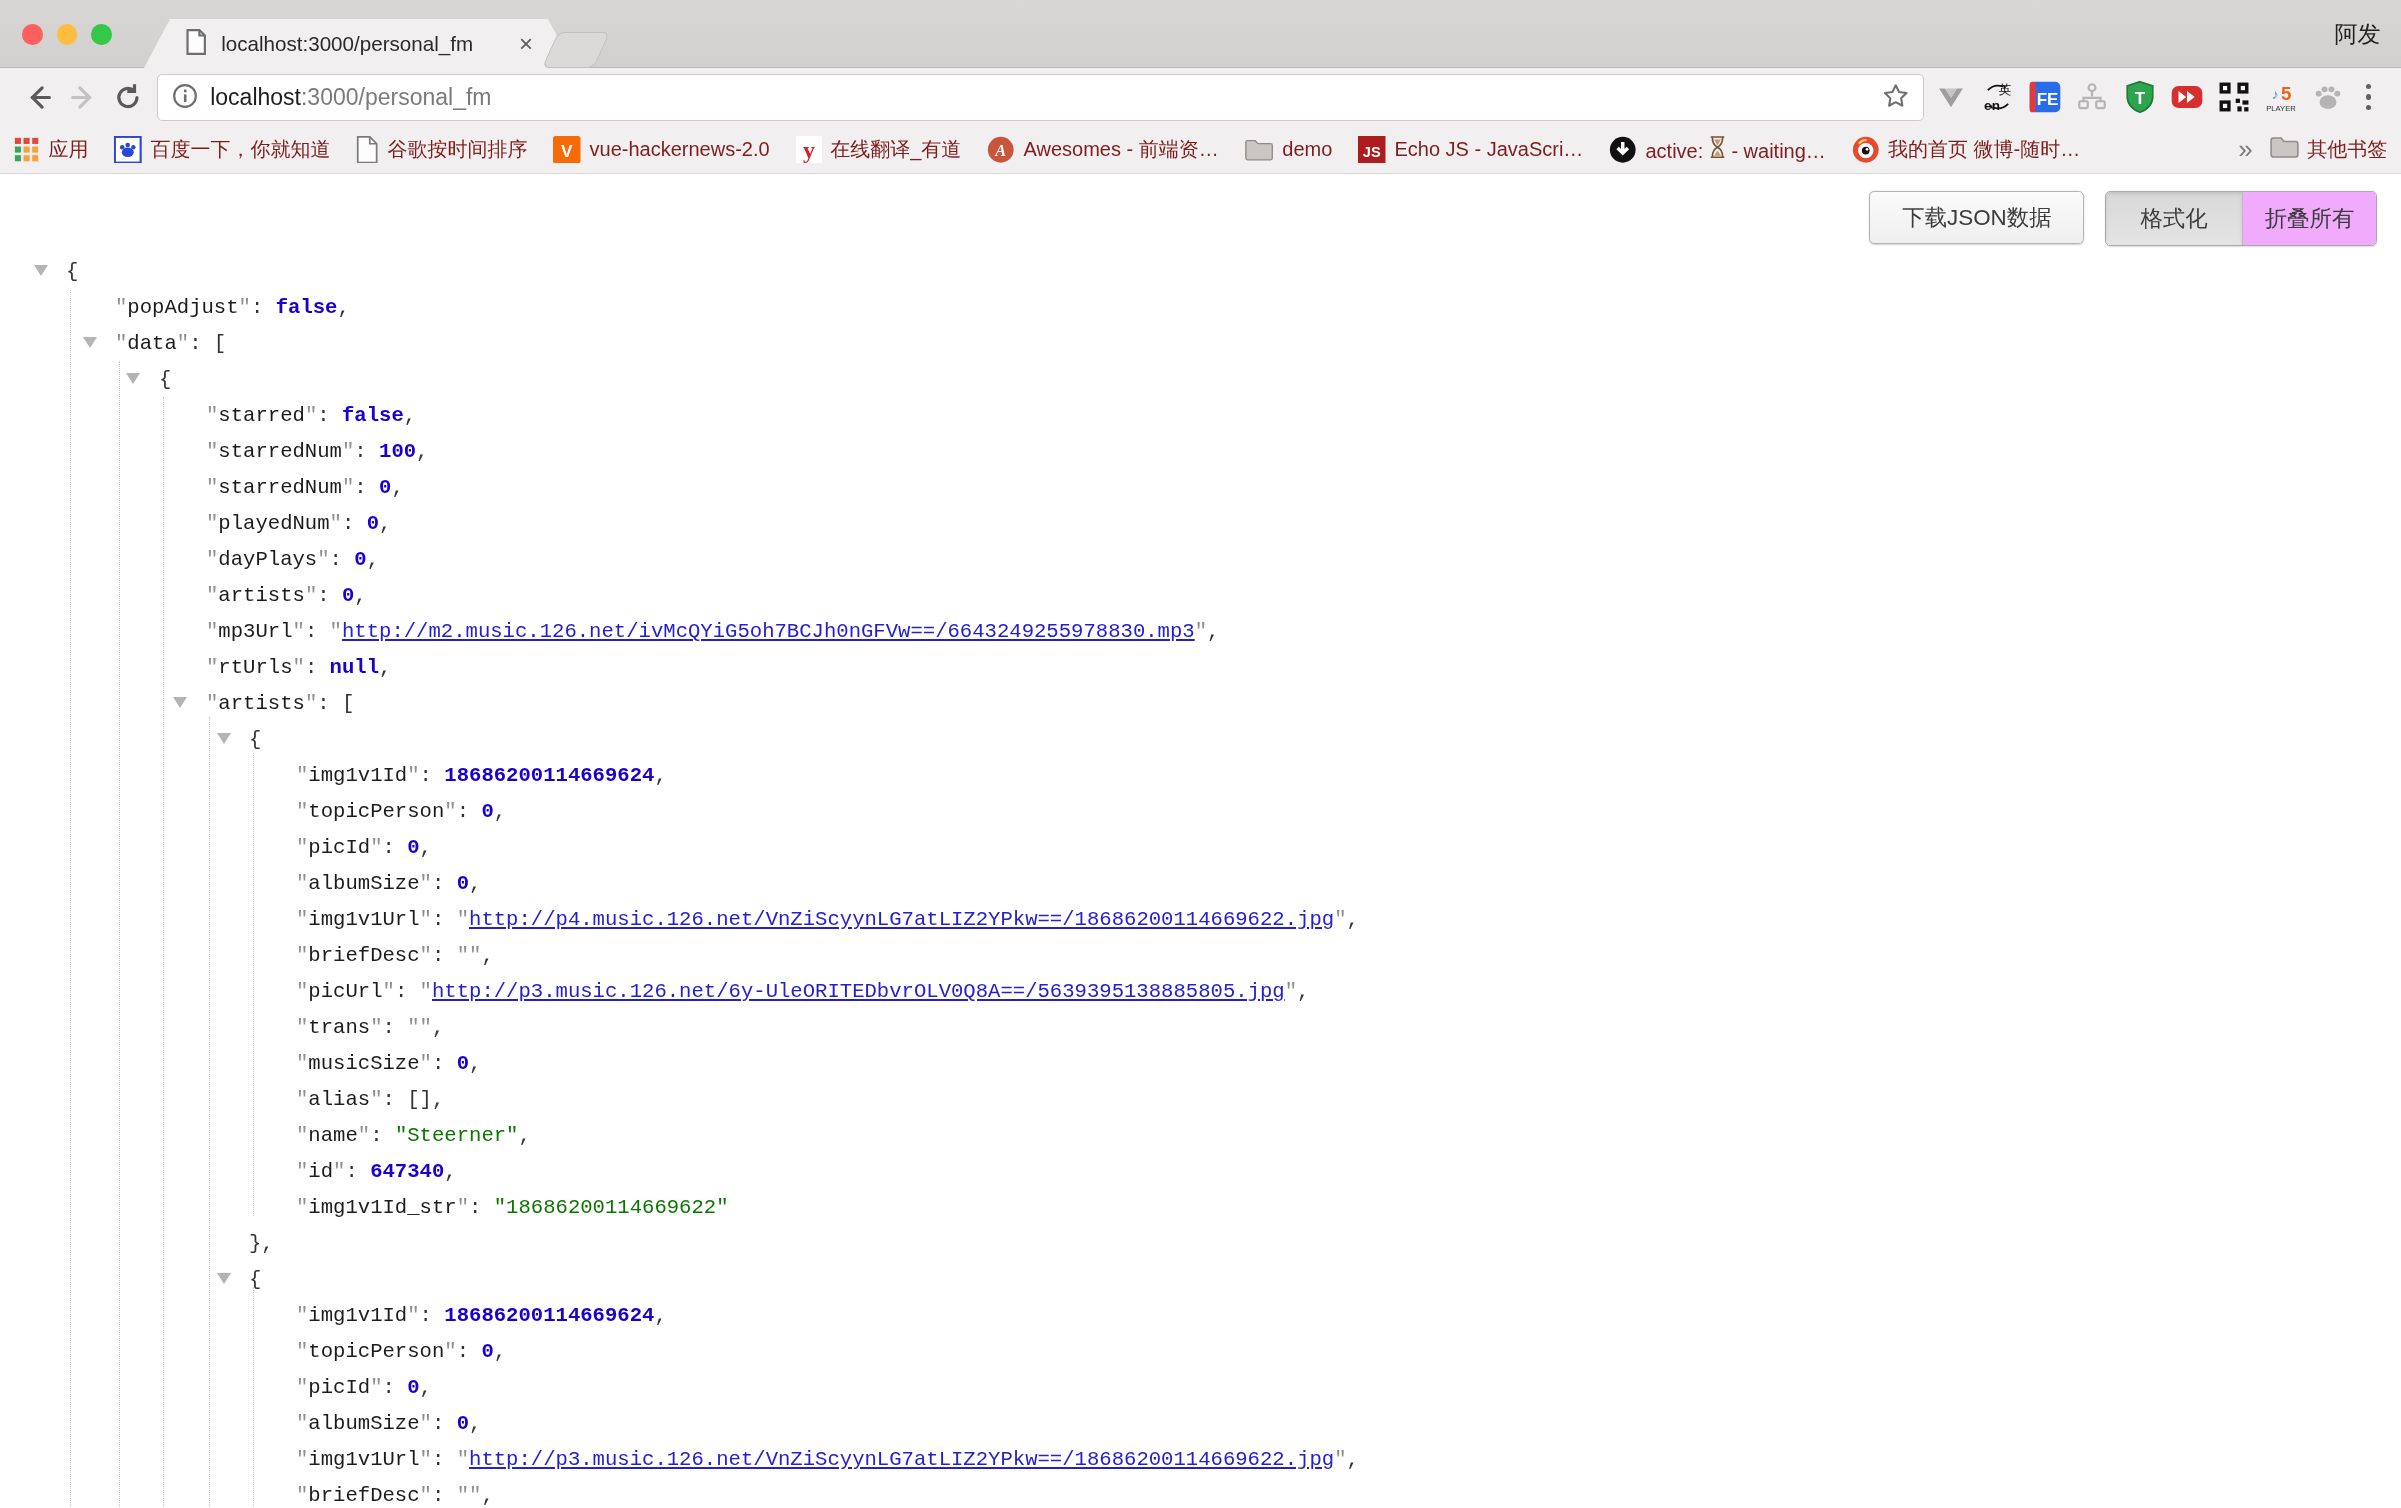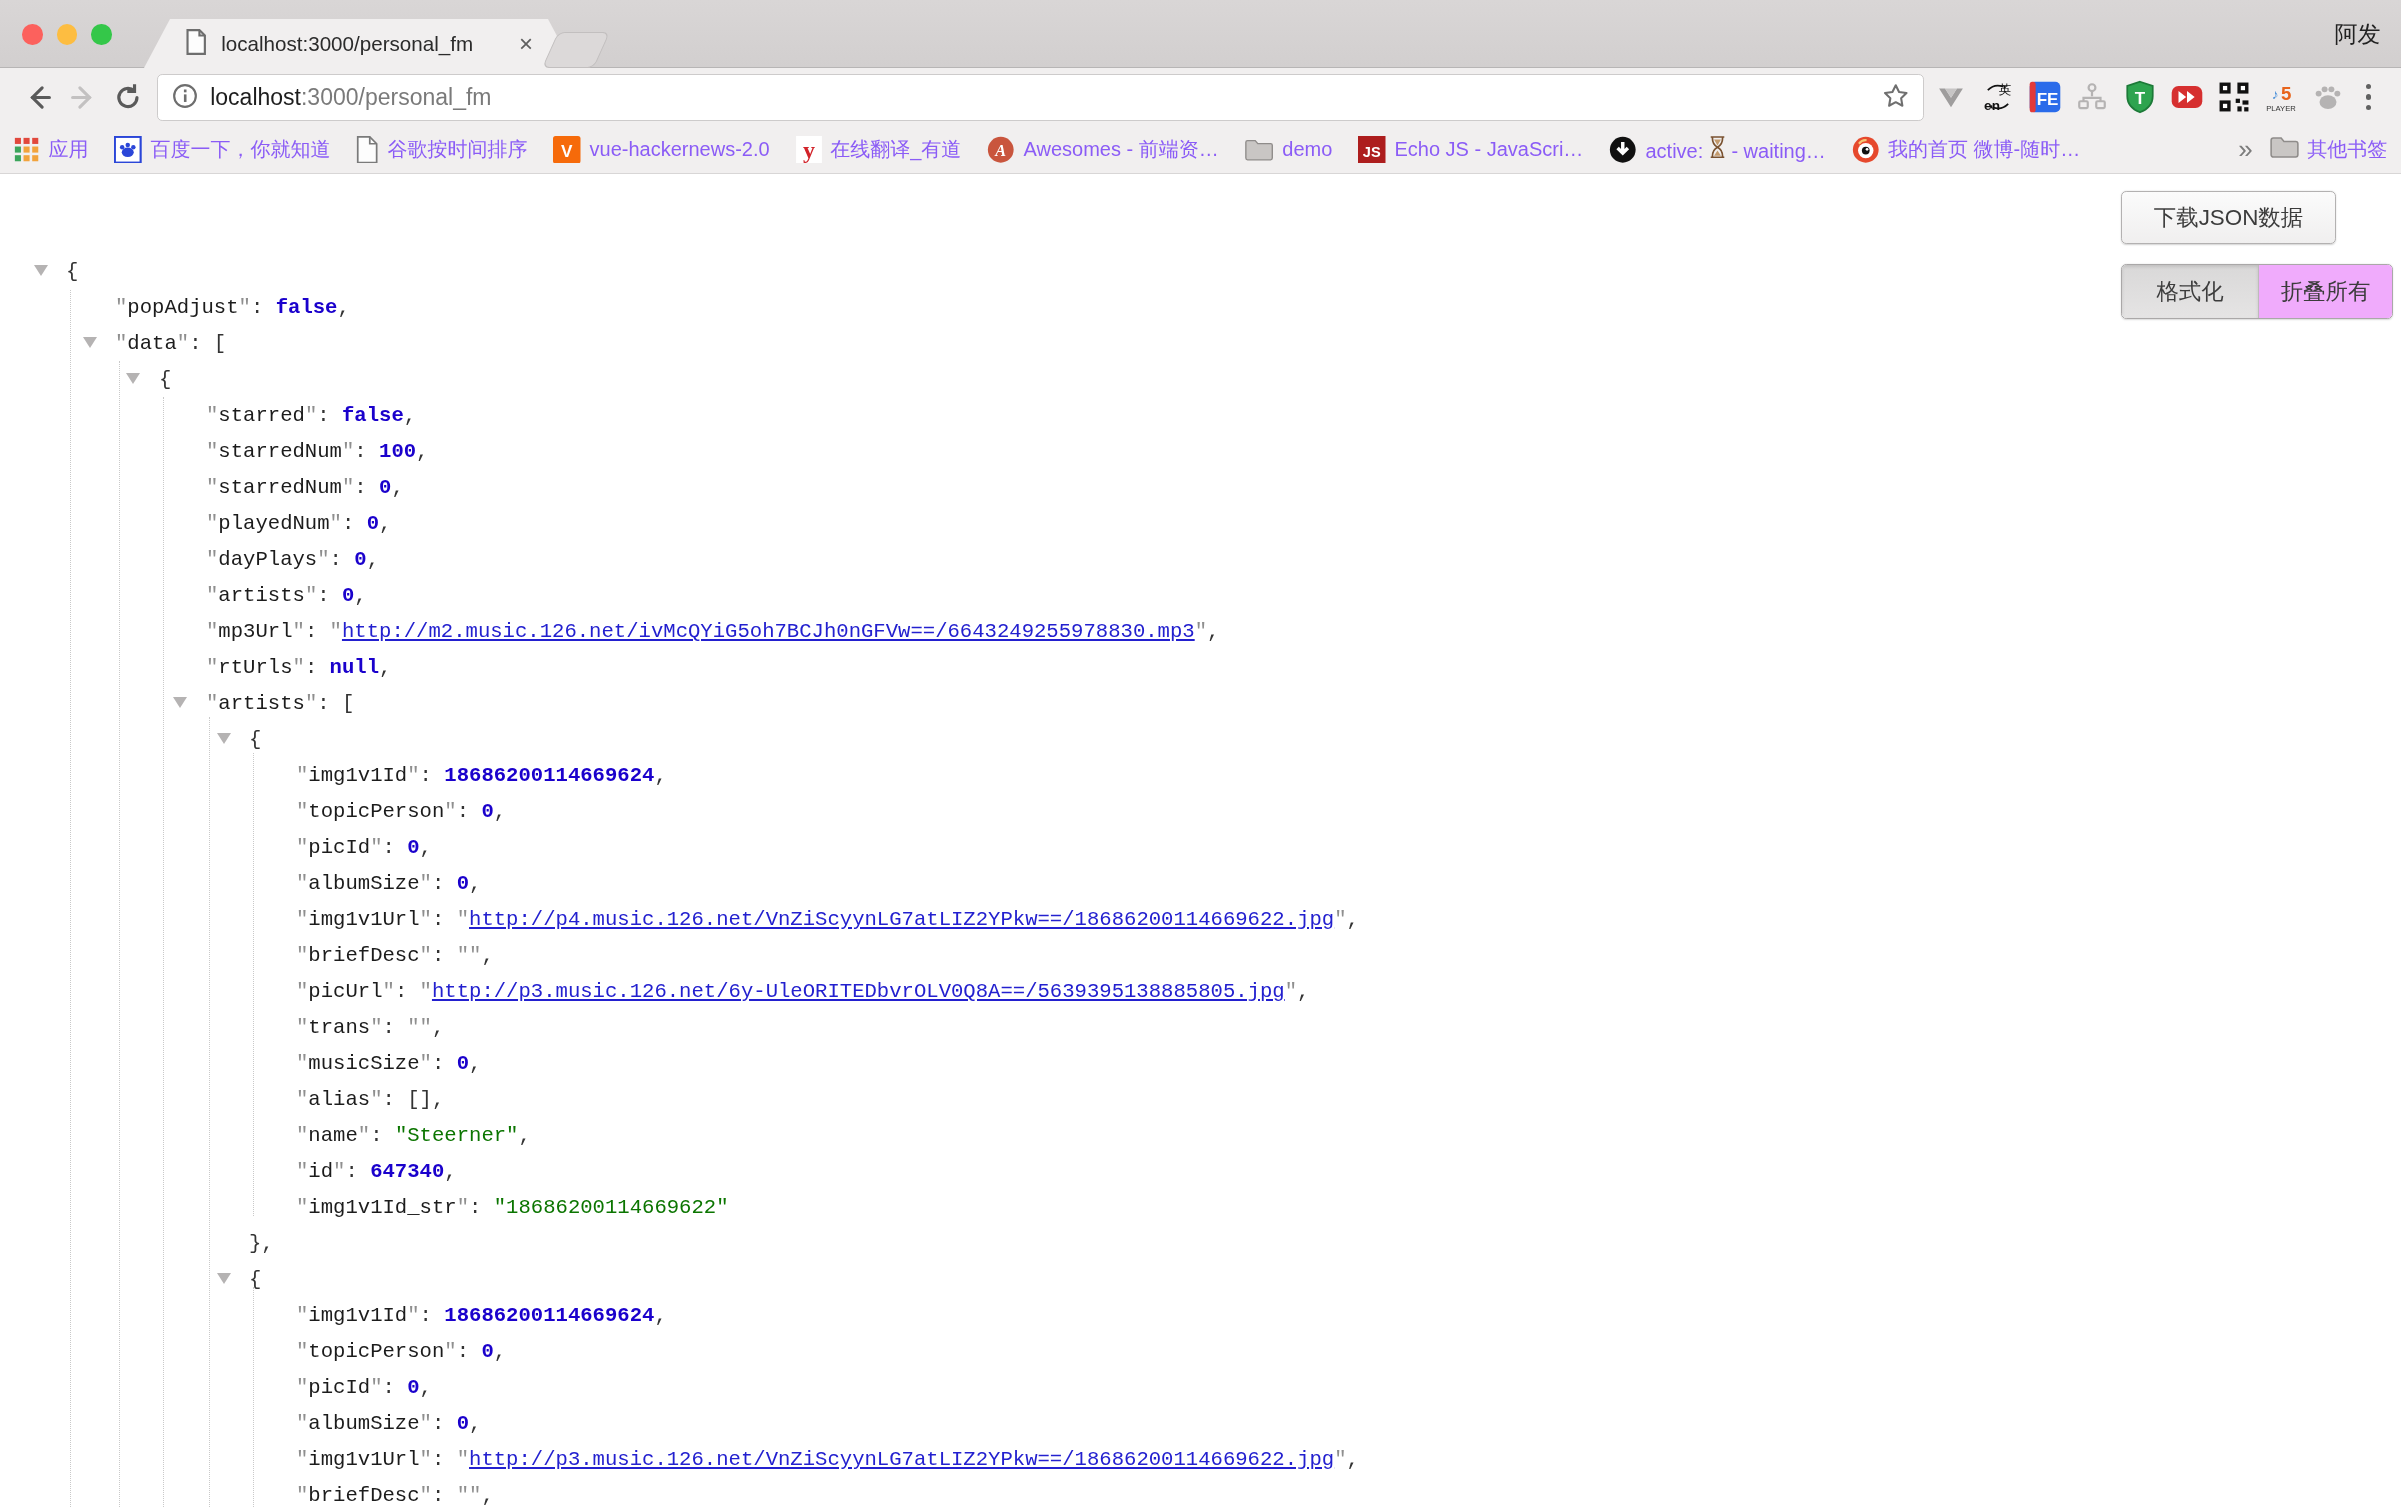--- a/index.html
+++ b/index.html
@@ -20,26 +20,26 @@
   .omnibox{flex:1;height:45px;background:#fff;border:0.9px solid #cdcbcb;border-radius:5.2px;margin:0 8.6px 0 6.9px;display:flex;align-items:center;padding:0 13.8px;min-width:0;}
   .url{font-size:23px;white-space:nowrap;overflow:hidden;margin-left:12px;flex:1;}
   .url .host{color:#1d1d1d;}
   .url .rest{color:#7a7a7a;}
   .ext-row{display:flex;align-items:center;gap:11.2px;flex:0 0 auto;}
   .ext{width:36px;height:36px;display:flex;align-items:center;justify-content:center;}
   .menu-dots{width:34px;height:36px;display:flex;flex-direction:column;align-items:center;justify-content:center;gap:5.2px;margin-left:5.2px;}
   .menu-dots i{width:5.2px;height:5.2px;border-radius:50%;background:#616161;}
   .bookmarksbar{position:absolute;left:0;top:126px;width:2401px;height:48px;background:#f1efef;border-bottom:0.9px solid #d8d6d6;display:flex;align-items:center;padding:0 13.8px;box-sizing:border-box;}
   .bm-list{display:flex;align-items:center;gap:26px;flex:1;overflow:hidden;white-space:nowrap;}
-  .bm{display:flex;align-items:center;gap:8.6px;font-size:20px;color:#8b5cf6;flex:0 0 auto;}
+  .bm{display:flex;align-items:center;gap:8.6px;font-size:20px;color:#7f1d1d;flex:0 0 auto;}
   .bm-right{display:flex;align-items:center;gap:17px;flex:0 0 auto;margin-left:20.6px;}
   .bm-overflow{font-size:26px;color:#7c7c7c;}
   
   .content{position:absolute;left:0;top:175px;width:2401px;height:1334px;background:#fff;}
-  .actions{position:absolute;top:15.5px;right:8px;display:flex;gap:20.6px;z-index:5;flex-direction:column;}
+  .actions{position:absolute;top:15.5px;right:24px;display:flex;gap:20.6px;z-index:5;}
   .btn{height:53px;font-size:22.4px;color:#3c3c3c;display:flex;align-items:center;justify-content:center;
        border:1.7px solid #b3b1b1;background:linear-gradient(#fbfbfb,#f0efef);box-sizing:border-box;font-family:"Liberation Sans",sans-serif;}
   .btn.download{width:215px;border-radius:5.2px;box-shadow:0 0.9px 1.7px rgba(0,0,0,.18);}
   .seg{display:flex;border-radius:5.2px;overflow:hidden;border:1.7px solid #aaa8a8;box-shadow:0 0.9px 1.7px rgba(0,0,0,.15);}
   .seg .btn{border:none;}
   .seg .btn.active{width:136px;background:linear-gradient(#d9d8d8,#e5e4e4);box-shadow:inset 0 1.7px 3.4px rgba(0,0,0,.12);}
   .seg .btn.plain{width:134px;background:#f0abfc;border-left:0.9px solid #bdbbbb;}
   
   #json{position:absolute;inset:0;overflow:hidden;font-family:"Liberation Mono","DejaVu Sans Mono",monospace;font-size:20.6px;color:#111;}
   .jline{position:relative;height:36px;line-height:36px;white-space:nowrap;}

